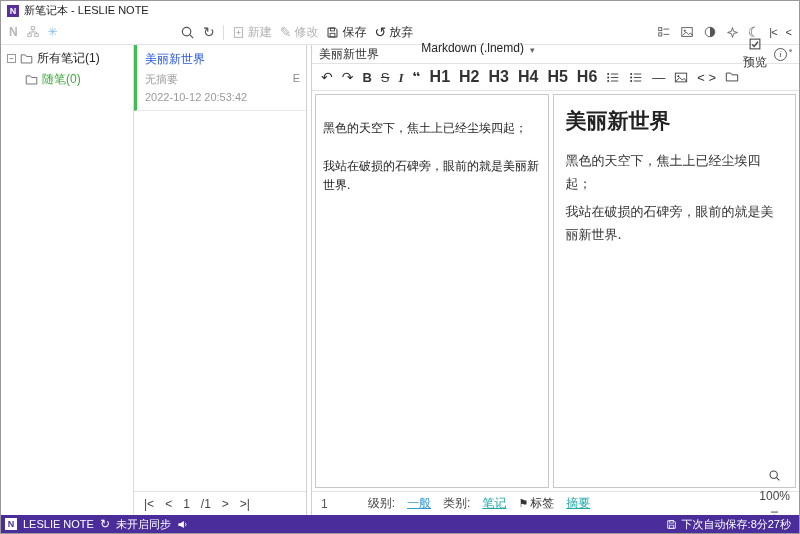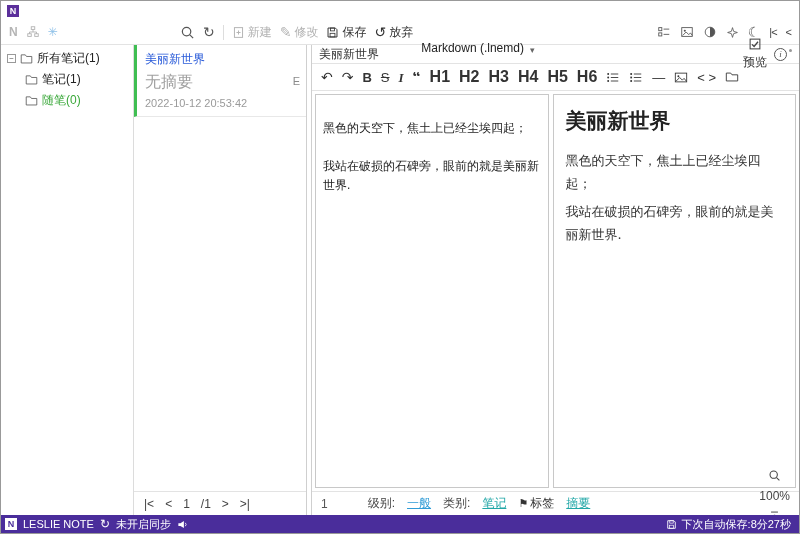--- a/index.html
+++ b/index.html
@@ -35,21 +35,21 @@
   .tree-row { display: flex; align-items: center; gap: 4px; padding: 2px 2px 2px 6px; cursor: default; white-space: nowrap; }
   .tree-row.child { padding-left: 24px; }
   .expander { width: 9px; height: 9px; border: 1px solid #999; font-size: 8px; line-height: 7px; text-align: center; color: #555; flex: 0 0 9px; }
   .lbl-green { color: #3aa83a; }
   .lbl-orange { color: #e5862c; }
 
   
   .col2 { width: 172px; flex: 0 0 172px; display: flex; flex-direction: column; min-height: 0; }
   .note-card { position: relative; border-left: 3px solid #3fbe52; border-bottom: 1px solid #e8e8e8; padding: 6px 8px 7px 8px; background: #fff; cursor: default; }
   .note-card .nc-title { font-size: 12px; color: #2b5cd9; }
-  .note-card .nc-summary { font-size: 16px; color: #a0a0a0; margin-top: 4px; }
+  .note-card .nc-summary { font-size: 11px; color: #a0a0a0; margin-top: 4px; }
   .note-card .nc-date { font-size: 11px; color: #9a9a9a; margin-top: 4px; }
   .note-flag { position: absolute; right: 6px; top: 50%; transform: translateY(-50%); font-size: 11px; color: #8a8a8a; }
   .col2-fill { flex: 1; }
   .pager { height: 24px; flex: 0 0 24px; border-top: 1px solid #e3e3e3; display: flex; align-items: center; gap: 11px; padding: 0 10px; font-size: 12px; color: #444; }
   .pager span { cursor: default; }
 
   
   .splitter { width: 6px; flex: 0 0 6px; border-left: 1px solid #cfcfcf; border-right: 1px solid #cfcfcf; background: #fff; cursor: col-resize; }
 
   
@@ -93,20 +93,21 @@
   .sb-glyph { font-size: 12px; line-height: 1; }
   .sb-right { margin-left: auto; display: flex; align-items: center; gap: 5px; }
 </style>
 </head>
 <body>
 
 <div class="app">
 
   <div class="titlebar">
     <span class="app-logo">N</span>
+    <span>新笔记本 - LESLIE NOTE</span>
   </div>
 
   <div class="toolbar">
     <div class="tb-left">
       <span class="tb-logo">N</span>
       <span>
         <svg class="i" width="14" height="14" viewBox="0 0 16 16">
             <rect x="6" y="2" width="4" height="3" fill="none" stroke="#b0b0b0"></rect>
             <rect x="2" y="10" width="4" height="3" fill="none" stroke="#b0b0b0"></rect>
             <rect x="10" y="10" width="4" height="3" fill="none" stroke="#b0b0b0"></rect>
@@ -193,26 +194,20 @@
 
   <div class="main">
 
     <div class="col1">
       <div class="tree-row">
         <span class="expander">−</span>
         <svg class="i" width="13" height="11" viewBox="0 0 16 13">
             <path d="M1.5 2h5l1.5 2h6.5v8h-13z" fill="none" stroke="#555"></path>
           </svg>
         <span>所有笔记(1)</span>
-      </div>
-      <div class="tree-row child">
-        <svg class="i" width="13" height="11" viewBox="0 0 16 13">
-            <path d="M1.5 2h5l1.5 2h6.5v8h-13z" fill="none" stroke="#555"></path>
-          </svg>
-        <span>笔记(1)</span>
       </div>
       <div class="tree-row child">
         <svg class="i" width="13" height="11" viewBox="0 0 16 13">
             <path d="M1.5 2h5l1.5 2h6.5v8h-13z" fill="none" stroke="#555"></path>
           </svg>
         <span class="lbl-green">随笔(0)</span>
       </div>
     </div>
 
     <div class="col2">

